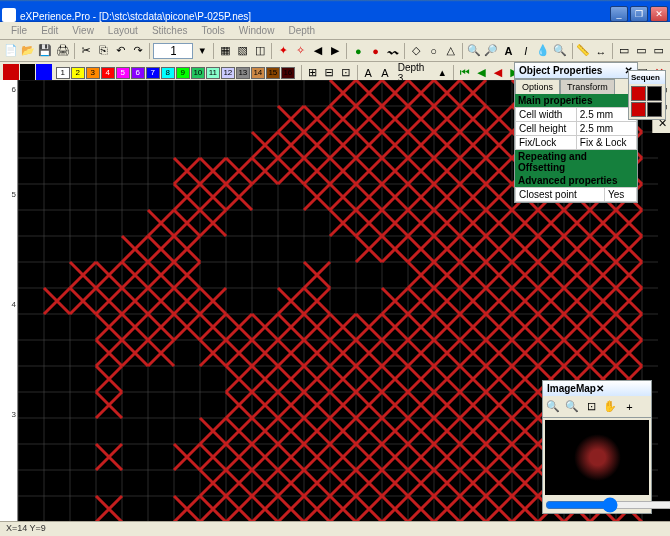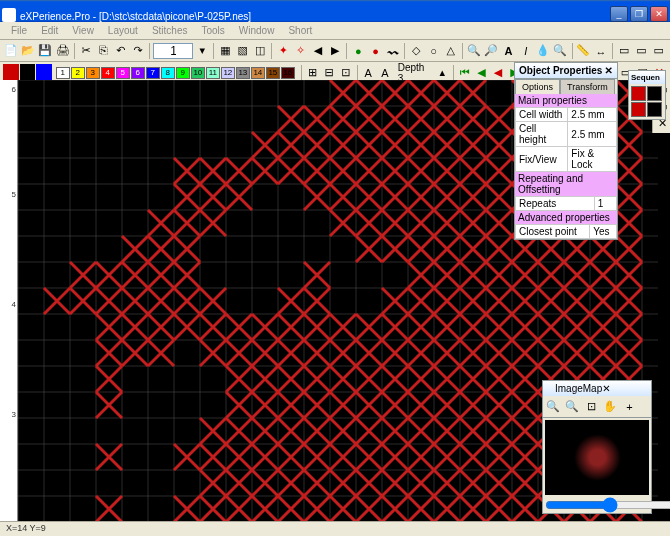--- a/index.html
+++ b/index.html
@@ -18,35 +18,35 @@
 .zoom{width:40px;height:16px;border:1px solid #7f9db9;background:#fff;font-size:12px;padding:0 16px}
 .colorrow{height:16px;background:#ece9d8;display:flex;align-items:center;padding:1px 3px;border-bottom:1px solid #aca899;gap:2px}
 .colbox{width:14px;height:12px;border:1px solid #666;display:flex;align-items:center;justify-content:center;font-size:8px;cursor:pointer}
 .canvas-wrap{position:absolute;top:80px;left:0;right:0;bottom:15px;display:flex}
 .ruler-v{width:18px;background:#fff;border-right:1px solid #888;position:relative}
 .ruler-v .tick{position:absolute;right:1px;font-size:8px;color:#333}
 .canvas{flex:1;background:#000;position:relative;overflow:hidden}
 .grid{position:absolute;inset:0}
 .grid line{stroke:#555;stroke-width:0.5}
 .xstitch{stroke:#c41e1e;stroke-width:3;fill:none}
-.obj-panel{position:absolute;top:62px;right:52px;width:104px;background:#ece9d8;border:1px solid #919b9c;font-size:9px}
+.obj-panel{position:absolute;top:62px;right:32px;width:124px;background:#ece9d8;border:1px solid #919b9c;font-size:9px}
 .obj-panel .hdr{background:linear-gradient(#fff,#d6e8ff);padding:2px 4px;font-weight:bold;border-bottom:1px solid #919b9c;display:flex;justify-content:space-between}
 .obj-panel .tabs{display:flex;background:#ece9d8}
 .obj-panel .tab{padding:2px 6px;border:1px solid #919b9c;border-bottom:none;background:#ece9d8;cursor:pointer;font-size:9px}
 .obj-panel .tab.inactive{background:#d4d0c8}
 .obj-panel select{width:100%;font-size:9px;border:1px solid #7f9db9}
 .obj-panel table{width:100%;border-collapse:collapse;font-size:8px;background:#fff}
 .obj-panel td{border:1px solid #ccc;padding:1px 3px}
-.obj-panel .sect{background:#f0abfc;font-weight:normal;padding:1px 3px}
+.obj-panel .sect{background:#15803d;font-weight:bold;padding:1px 3px}
 .seq-panel{position:absolute;top:70px;right:4px;width:38px;background:#ece9d8;border:1px solid #919b9c}
 .seq-panel .hdr{background:linear-gradient(#fff,#d6e8ff);padding:2px;font-size:8px;font-weight:bold}
 .seq-panel .cells{display:flex;flex-wrap:wrap;gap:1px;padding:2px}
 .seq-cell{width:15px;height:15px;border:1px solid #666}
 .imagemap{position:absolute;bottom:22px;right:18px;width:110px;background:#ece9d8;border:1px solid #919b9c}
-.imagemap .hdr{background:linear-gradient(#fff,#d6e8ff);padding:2px 12px;font-size:9px;font-weight:normal;display:flex;}
+.imagemap .hdr{background:linear-gradient(#fff,#d6e8ff);padding:2px 4px;font-size:9px;font-weight:bold;display:flex;}
 .imagemap .tools{display:flex;gap:2px;padding:2px;border-bottom:1px solid #919b9c}
 .imagemap .view{height:75px;background:#000;margin:2px;position:relative}
 .imagemap .mini{position:absolute;top:10px;left:25px;width:55px;height:55px;background:radial-gradient(circle,#8b2020 20%,#000 60%)}
 .imagemap .slider{display:flex;align-items:center;padding:2px;gap:3px}
 .imagemap input[type=range]{flex:1;height:12px}
 .statusbar{position:absolute;bottom:0;left:0;right:0;height:15px;background:#ece9d8;border-top:1px solid #aca899;padding:1px 6px;font-size:9px;color:#333}
 .right-tools{position:absolute;top:80px;right:0;width:18px;background:#ece9d8;border-left:1px solid #aca899;display:flex;flex-direction:column;gap:2px;padding:2px}
 .right-tools .tbtn{width:15px;height:15px}
 </style>
 </head>
@@ -63,21 +63,21 @@
 </div>
 
 <div class="menubar">
   <span class="menuitem">File</span>
   <span class="menuitem">Edit</span>
   <span class="menuitem">View</span>
   <span class="menuitem">Layout</span>
   <span class="menuitem">Stitches</span>
   <span class="menuitem">Tools</span>
   <span class="menuitem">Window</span>
-  <span class="menuitem">Short</span>
+  <span class="menuitem">Depth</span>
 </div>
 
 <div class="toolbar">
   <div class="tbtn">📄</div>
   <div class="tbtn">📂</div>
   <div class="tbtn">💾</div>
   <div class="tbtn">🖨</div>
   <div class="tsep"></div>
   <div class="tbtn">✂</div>
   <div class="tbtn">⎘</div>
@@ -529,34 +529,26 @@
       <tbody id="main-rows">
         <tr>
           <td>Cell width</td>
           <td>2.5 mm</td>
         </tr>
         <tr>
           <td>Cell height</td>
           <td>2.5 mm</td>
         </tr>
         <tr>
-          <td>Fix/View</td>
+          <td>Fix/Lock</td>
           <td>Fix &amp; Lock</td>
         </tr>
       </tbody>
     </table>
   <div class="sect">Repeating and Offsetting</div>
-  <table>
-      <tbody id="repeat-rows">
-        <tr>
-          <td>Repeats</td>
-          <td>1</td>
-        </tr>
-      </tbody>
-    </table>
   <div class="sect">Advanced properties</div>
   <table>
       <tbody id="adv-rows">
         <tr>
           <td>Closest point</td>
           <td>Yes</td>
         </tr>
       </tbody>
     </table>
 </div>

